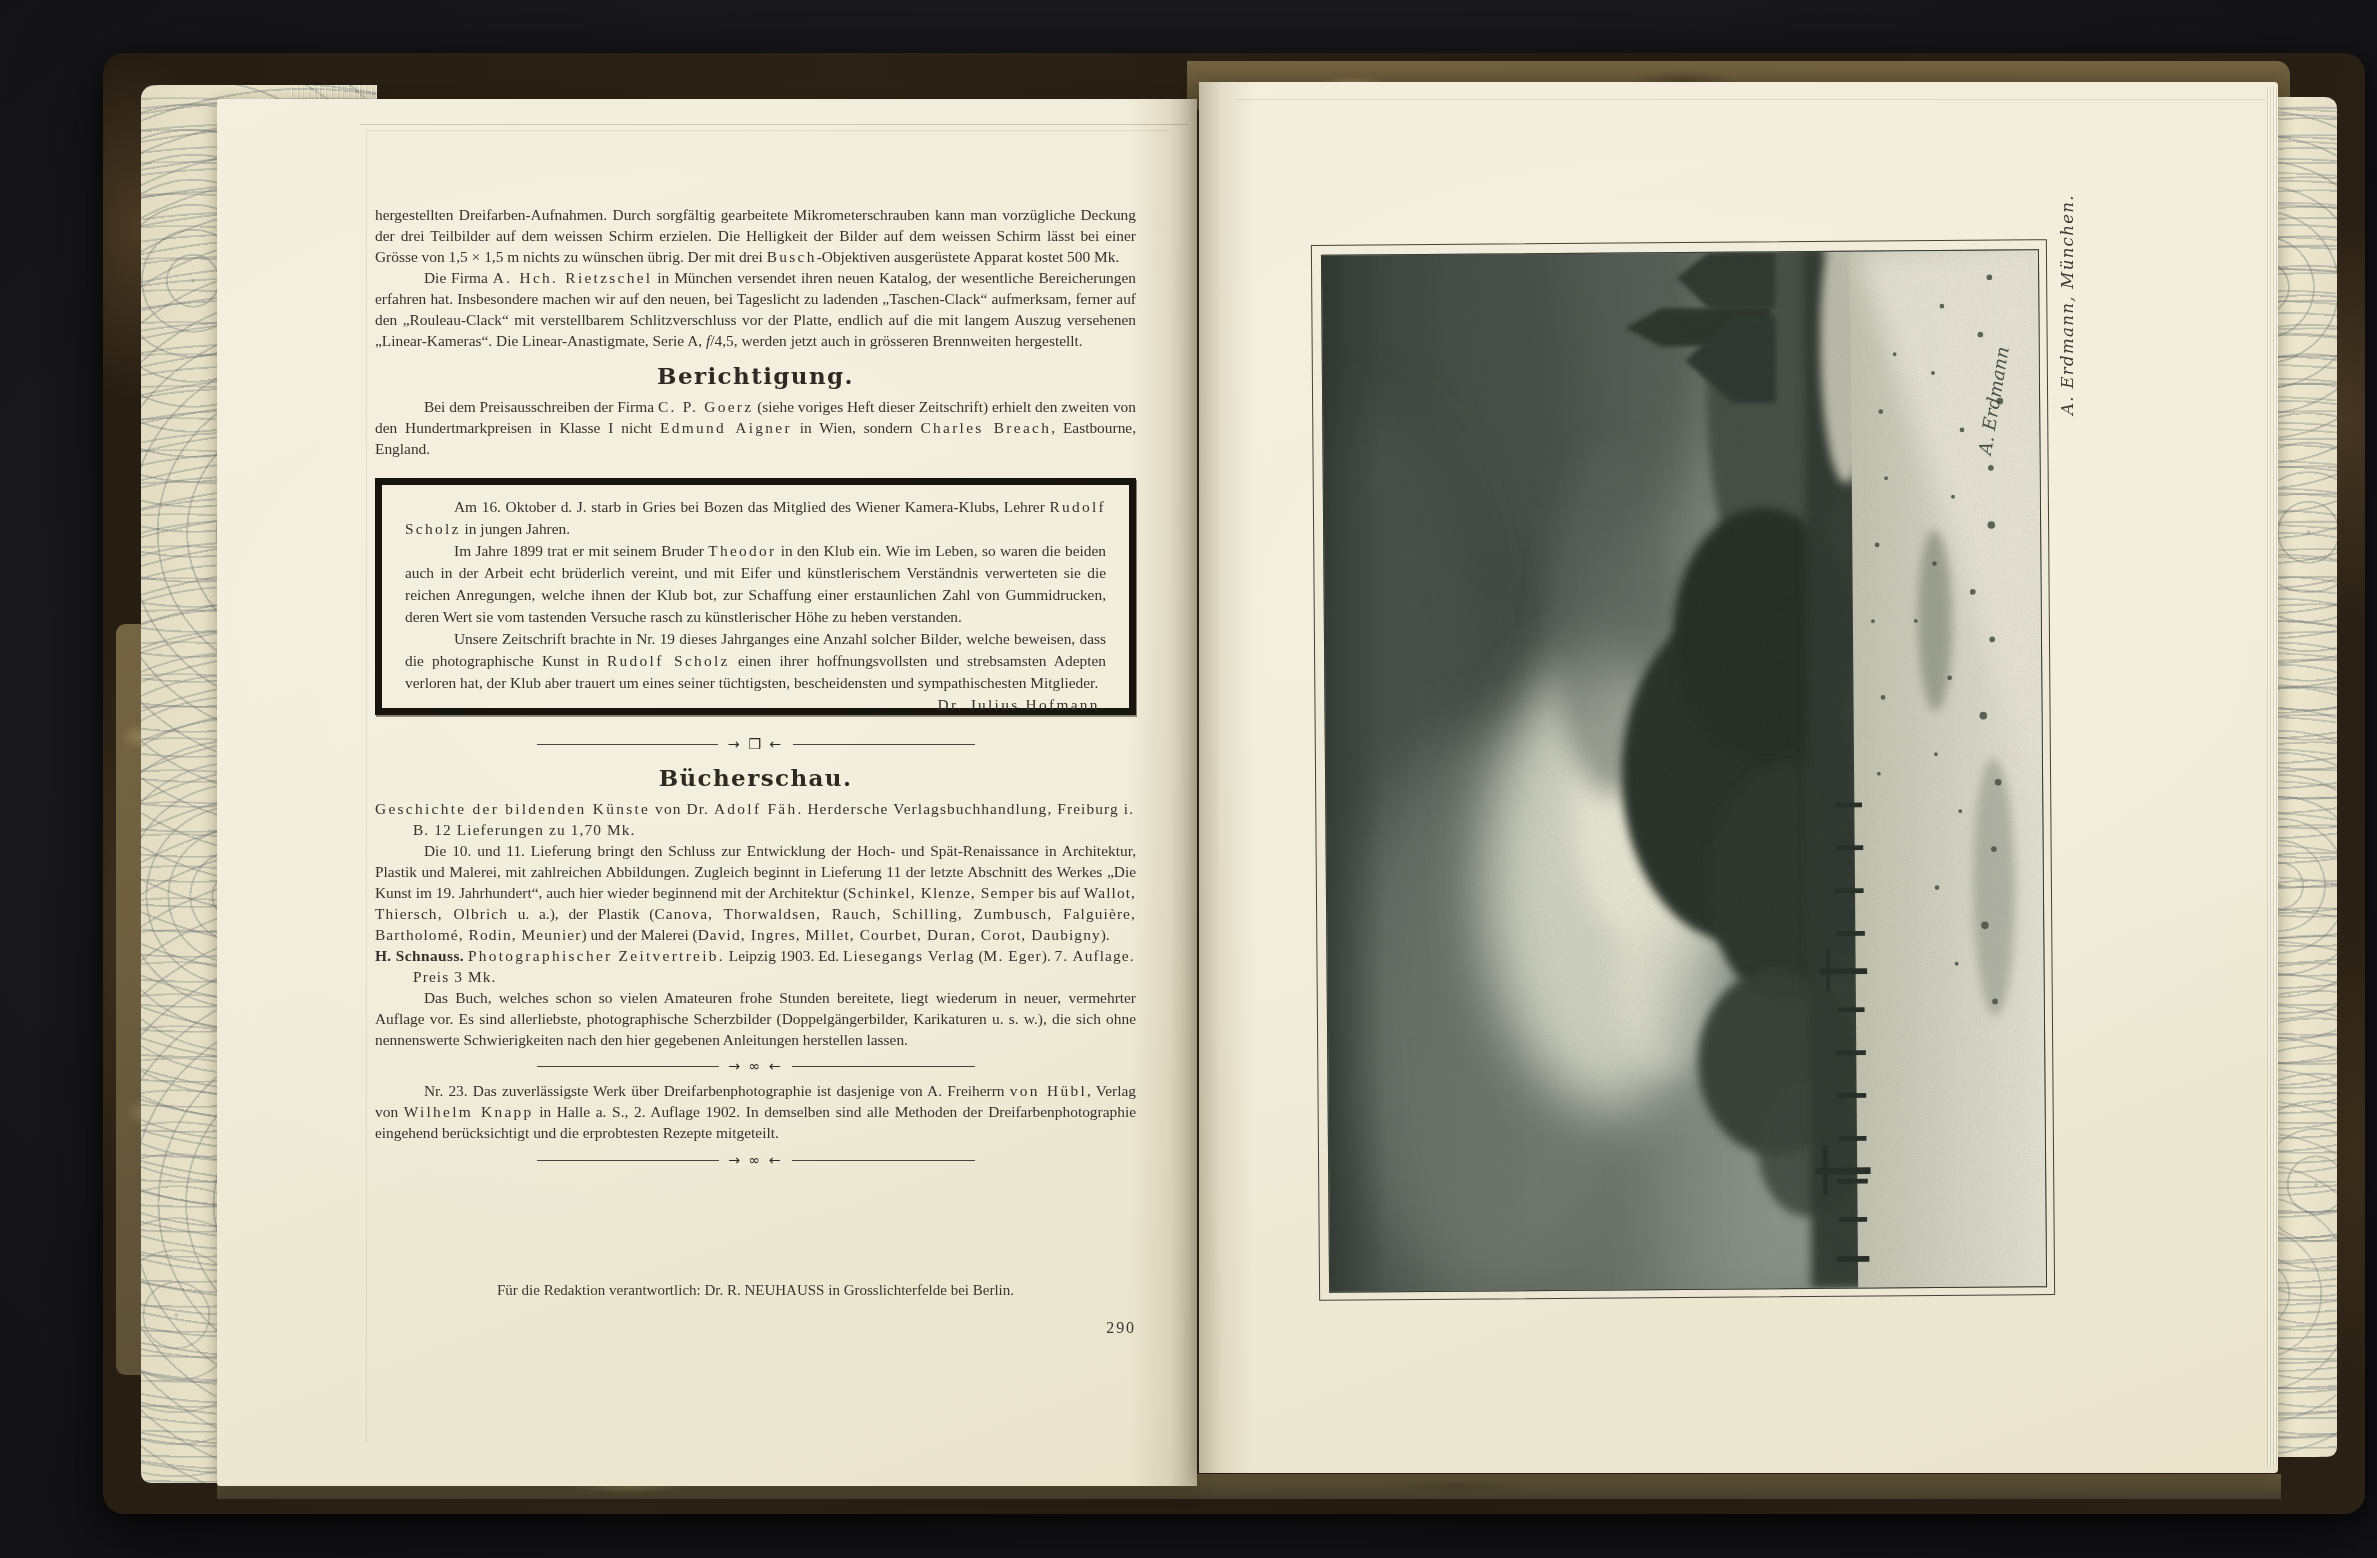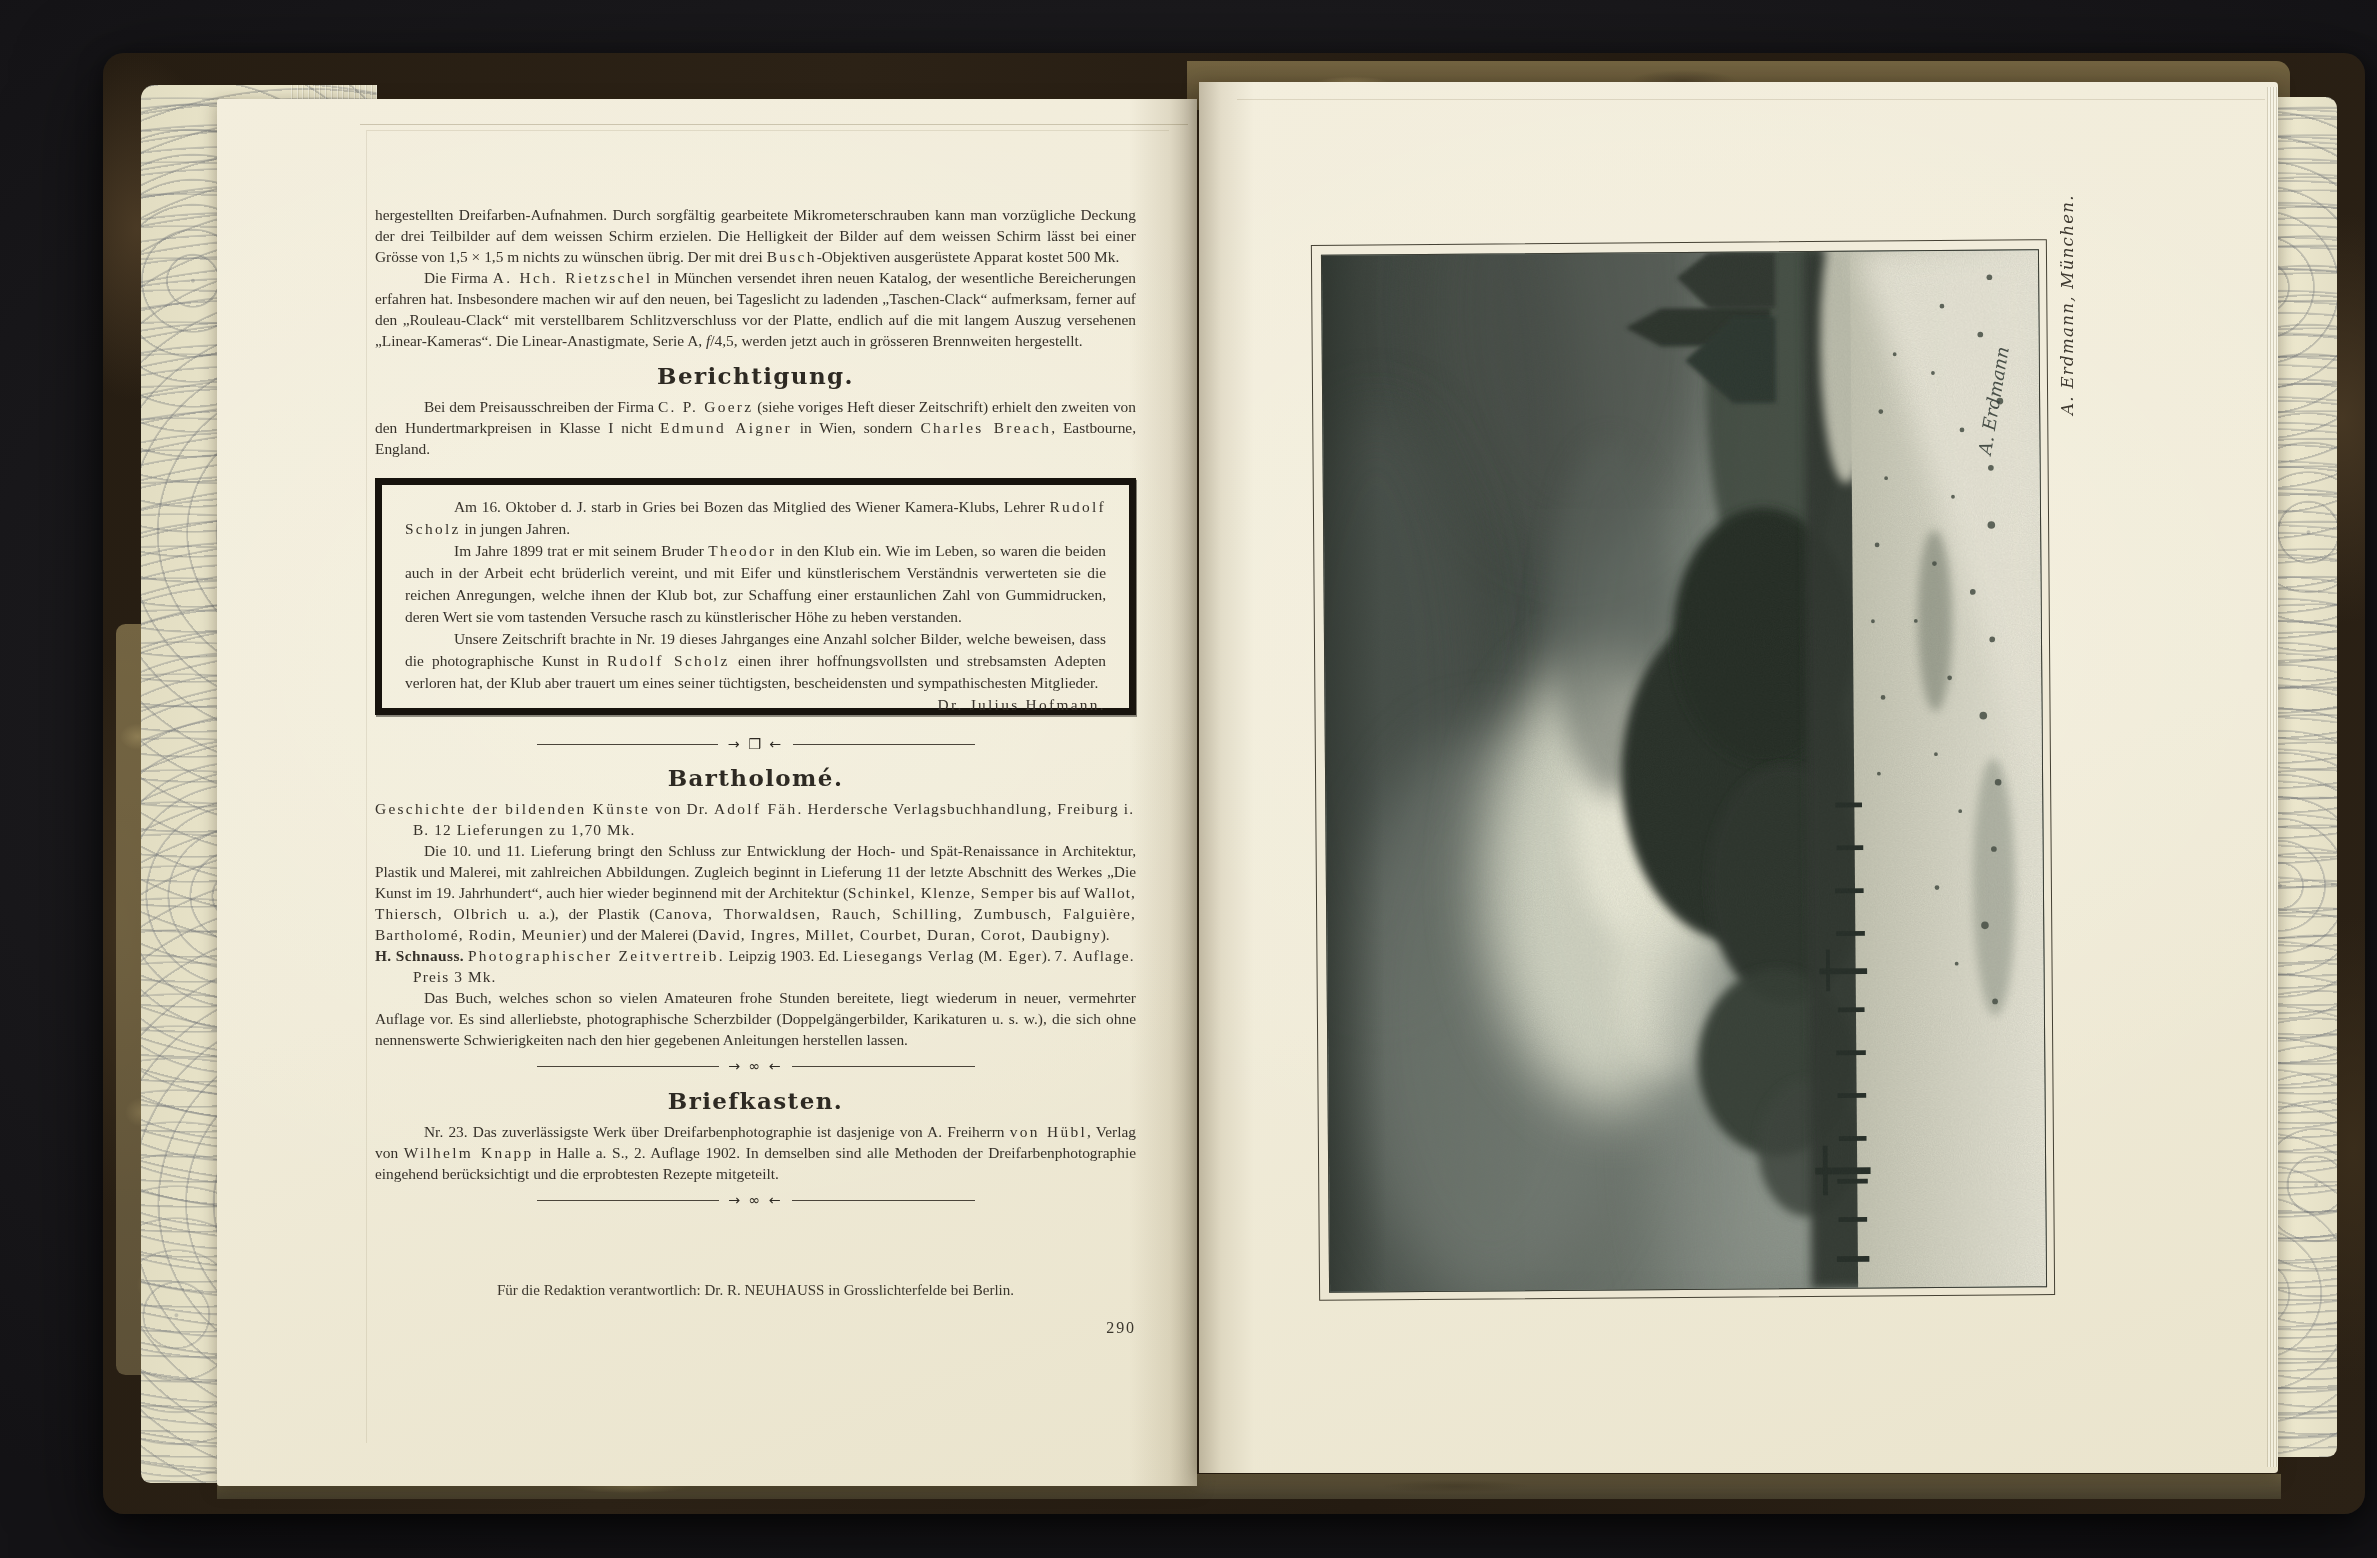--- a/index.html
+++ b/index.html
@@ -170,31 +170,30 @@
         <div class="obit-box">
           <p class="para"><span class="s-n">Am 16. Oktober d. J. starb in Gries bei Bozen das Mitglied des Wiener Kamera-Klubs, Lehrer </span><span class="s-g">Rudolf Scholz</span><span class="s-n"> in jungen Jahren.</span></p>
           <p class="para"><span class="s-n">Im Jahre 1899 trat er mit seinem Bruder </span><span class="s-g">Theodor</span><span class="s-n"> in den Klub ein.  Wie im Leben, so waren die beiden auch in der Arbeit echt brüderlich vereint, und mit Eifer und künstlerischem Verständnis verwerteten sie die reichen Anregungen, welche ihnen der Klub bot, zur Schaffung einer erstaunlichen Zahl von Gummidrucken, deren Wert sie vom tastenden Versuche rasch zu künstlerischer Höhe zu heben verstanden.</span></p>
           <p class="para"><span class="s-n">Unsere Zeitschrift brachte in Nr. 19 dieses Jahrganges eine Anzahl solcher Bilder, welche beweisen, dass die photographische Kunst in </span><span class="s-g">Rudolf Scholz</span><span class="s-n"> einen ihrer hoffnungsvollsten und strebsamsten Adepten verloren hat, der Klub aber trauert um eines seiner tüchtigsten, bescheidensten und sympathischesten Mitglieder.</span><span class="box-sig">Dr. Julius Hofmann.</span></p>
         </div>
         <div class="orn">
           <span class="orn-line"></span>
           <span class="orn-motif">→ ❒ ←</span>
           <span class="orn-line"></span>
         </div>
-        <div class="sec-head">Bartholomé.</div>
+        <div class="sec-head">Bücherschau.</div>
         <p class="para hang"><span class="s-g">Geschichte der bildenden Künste</span><span class="s-g2"> von Dr. </span><span class="s-g">Adolf Fäh</span><span class="s-g2">.  Herdersche Verlagsbuchhandlung, Freiburg i. B.  12 Lieferungen zu 1,70 Mk.</span></p>
         <p class="para "><span class="s-n">Die 10. und 11. Lieferung bringt den Schluss zur Entwicklung der Hoch- und Spät-Renaissance in Architektur, Plastik und Malerei, mit zahlreichen Abbildungen.  Zugleich beginnt in Lieferung 11 der letzte Abschnitt des Werkes „Die Kunst im 19. Jahrhundert“, auch hier wieder beginnend mit der Architektur (</span><span class="s-g2">Schinkel, Klenze, Semper</span><span class="s-n"> bis auf </span><span class="s-g2">Wallot, Thiersch, Olbrich</span><span class="s-n"> u. a.), der Plastik (</span><span class="s-g2">Canova, Thorwaldsen, Rauch, Schilling, Zumbusch, Falguière, Bartholomé, Rodin, Meunier</span><span class="s-n">) und der Malerei (</span><span class="s-g2">David, Ingres, Millet, Courbet, Duran, Corot, Daubigny</span><span class="s-n">).</span></p>
         <p class="para hang"><span class="s-b">H. Schnauss.</span><span class="s-n">  </span><span class="s-g">Photographischer Zeitvertreib.</span><span class="s-n">  Leipzig 1903.  Ed. </span><span class="s-g2">Liesegangs Verlag</span><span class="s-n"> (</span><span class="s-g2">M. Eger</span><span class="s-n">).  </span><span class="s-g2">7. Auflage.</span><span class="s-g2">  Preis 3 Mk.</span></p>
         <p class="para "><span class="s-n">Das Buch, welches schon so vielen Amateuren frohe Stunden bereitete, liegt wiederum in neuer, vermehrter Auflage vor.  Es sind allerliebste, photographische Scherzbilder (Doppelgängerbilder, Karikaturen u. s. w.), die sich ohne nennenswerte Schwierigkeiten nach den hier gegebenen Anleitungen herstellen lassen.</span></p>
         <div class="orn">
           <span class="orn-line"></span>
           <span class="orn-motif">→ ∞ ←</span>
           <span class="orn-line"></span>
         </div>
-        <div class="sec-head">Briefkasten.</div>
         <p class="para "><span class="s-n">Nr. 23.  Das zuverlässigste Werk über Dreifarbenphotographie ist dasjenige von A. Freiherrn </span><span class="s-g">von Hübl</span><span class="s-n">, Verlag von </span><span class="s-g">Wilhelm Knapp</span><span class="s-n"> in Halle a. S., 2. Auflage 1902.  In demselben sind alle Methoden der Dreifarbenphotographie eingehend berücksichtigt und die erprobtesten Rezepte mitgeteilt.</span></p>
         <div class="orn">
           <span class="orn-line"></span>
           <span class="orn-motif">→ ∞ ←</span>
           <span class="orn-line"></span>
         </div>
       </div>
 
     <div class="footer">
       <div>Für die Redaktion verantwortlich: Dr. R. NEUHAUSS in Grosslichterfelde bei Berlin.</div>

